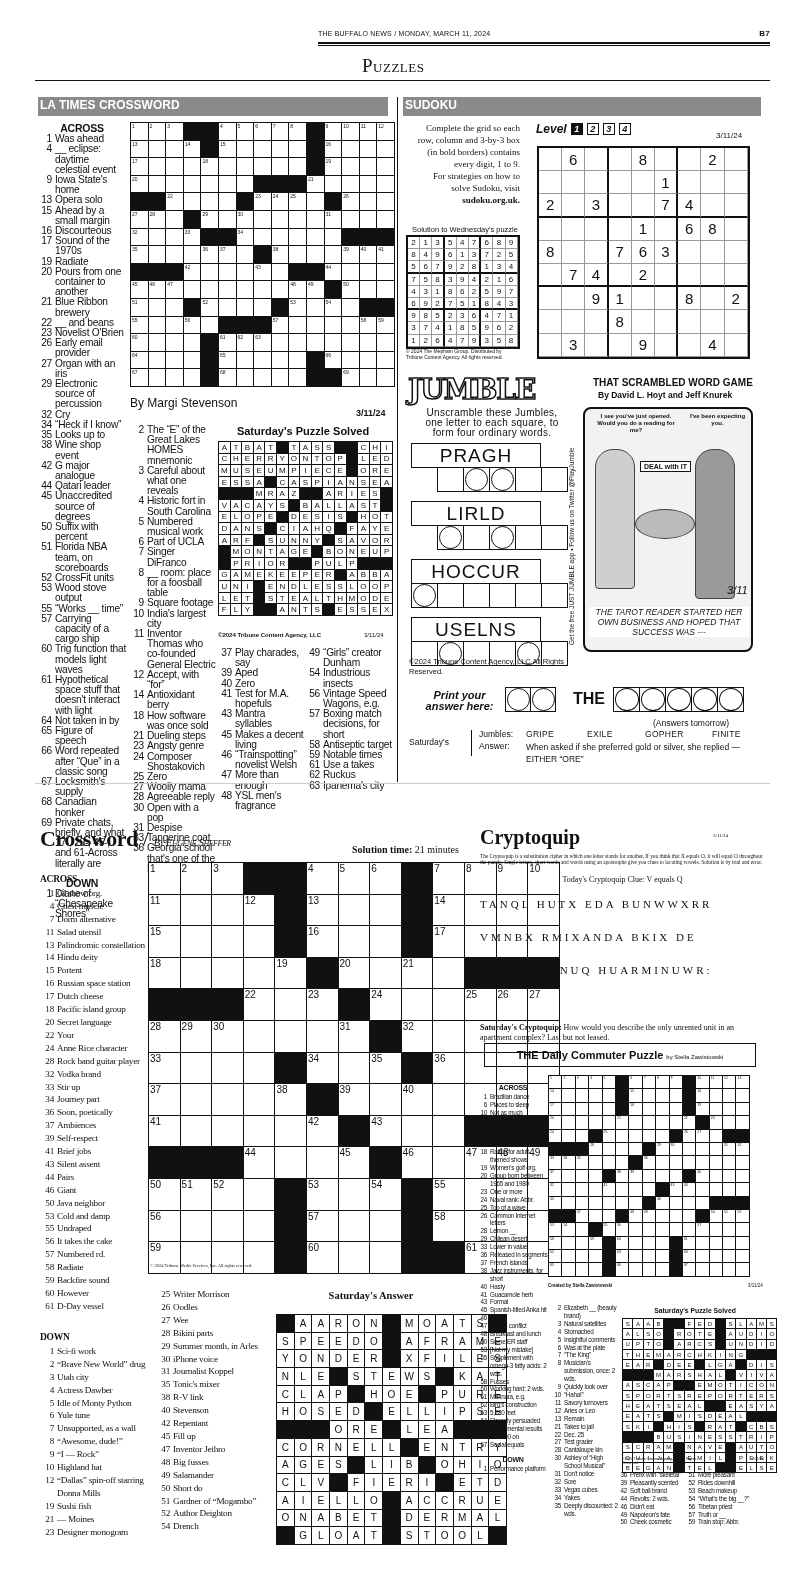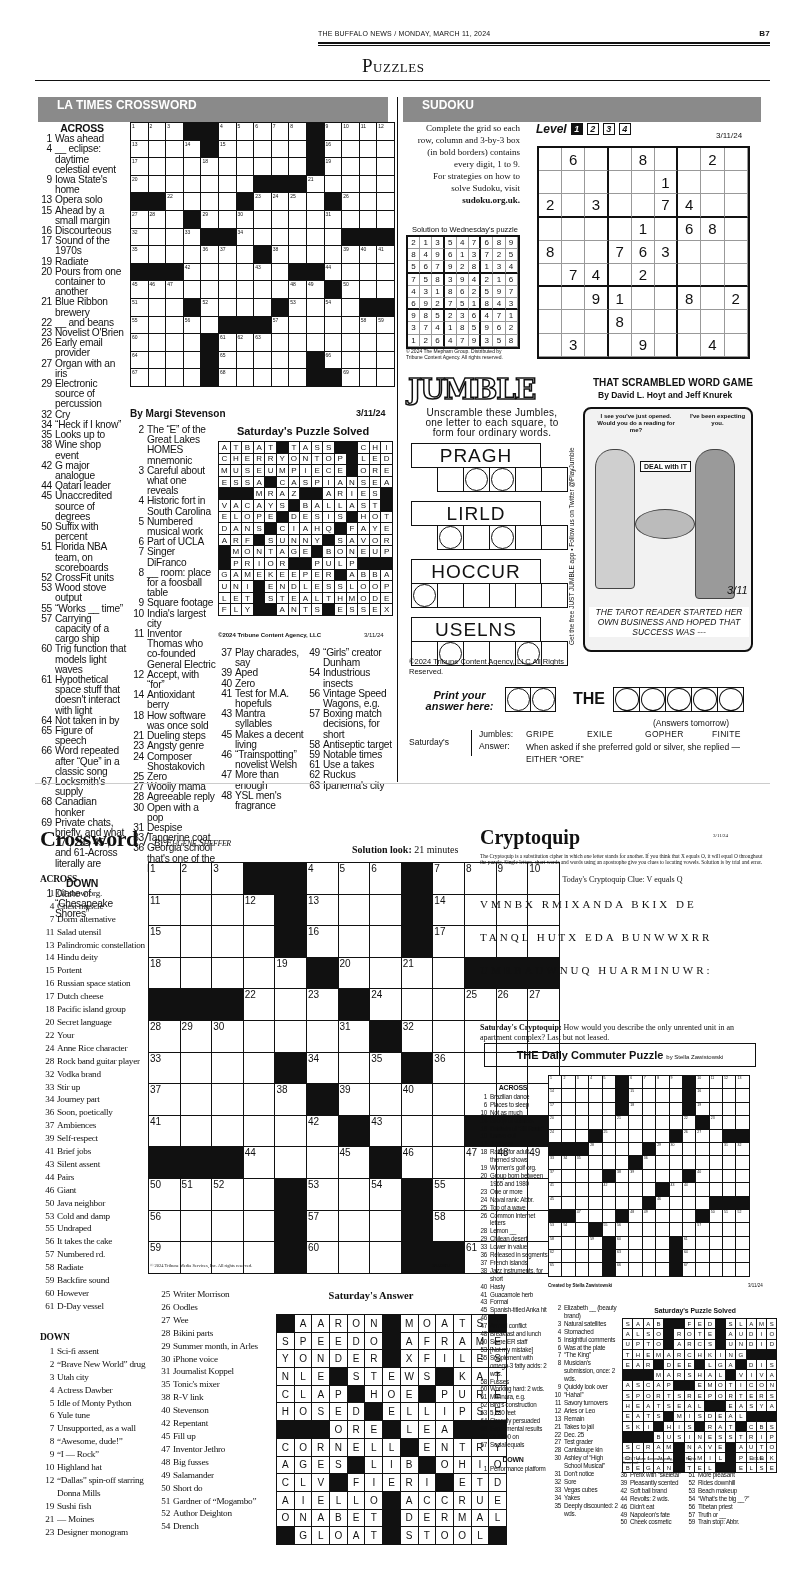--- a/index.html
+++ b/index.html
@@ -3,21 +3,21 @@
 <meta charset="utf-8">
 <style>
 *{box-sizing:border-box;margin:0;padding:0}
 body{width:792px;height:1584px;background:#fff;font-family:"Liberation Sans",sans-serif;color:#111;position:relative;overflow:hidden}
 .abs{position:absolute}
 .masthead{left:318px;top:30px;width:452px;font-size:7px;letter-spacing:.2px}
 .masthead .pg{position:absolute;right:0;top:-1px;font-weight:bold;font-size:8px}
 .rule2{left:318px;top:42px;width:452px;border-top:2px solid #111;border-bottom:1px solid #111;height:4px}
 .section{left:362px;top:55px;font-family:"Liberation Serif",serif;font-size:19px;letter-spacing:.5px;font-variant:small-caps}
 .rule1{left:35px;top:80px;width:735px;border-top:1px solid #111}
-.bar{background:#8a8a8a;color:#fff;font-weight:bold;font-size:12px;padding:1px 19px;height:25px;line-height:14px}
+.bar{background:#8a8a8a;color:#fff;font-weight:bold;font-size:12px;padding:1px 2px;height:19px;line-height:14px}
 .clue{font-size:10.2px;line-height:10.2px;letter-spacing:-.25px}
 .clue .c{display:flex}
 .clue .n{width:17px;text-align:right;padding-right:3px;flex:none}
 .clue .t{flex:1}
 .clue h4{font-size:10.5px;text-align:center;margin:1px 0 1px}
 .grid{position:absolute;display:grid;border:1px solid #111;background:#111;gap:1px}
 .cell{background:#fff;position:relative}
 .cell.b{background:#111}
 .cell .num{position:absolute;left:1px;top:0;font-size:5px;line-height:6px}
 .sol .cell{font-size:8px;display:flex;align-items:center;justify-content:center}
@@ -548,21 +548,21 @@
     <div class="cell"></div>
     <div class="cell"></div>
     <div class="cell b"></div>
     <div class="cell b"></div>
     <div class="cell">
       <span class="num" style="font-size: 5px; line-height: 6px;">69</span>
     </div>
     <div class="cell"></div>
     <div class="cell"></div>
   </div>
-<div class="abs" style="left:130px;top:408px;font-size:10px;font-weight:bold">By Margi Stevenson</div>
+<div class="abs" style="left:130px;top:396px;font-size:12px;font-weight:normal">By Margi Stevenson</div>
 <div class="abs" style="left:356px;top:408px;font-size:9px;font-weight:bold">3/11/24</div>
 <div class="abs clue" id="la-down1" style="left:130px;top:425px;width:86px">
     <div class="c">
       <span class="n">2</span>
       <span class="t">The “E” of the Great Lakes HOMES mnemonic</span>
     </div>
     <div class="c">
       <span class="n">3</span>
       <span class="t">Careful about what one reveals</span>
     </div>
@@ -1243,21 +1243,21 @@
   </div>
 
 <div class="abs" style="left:35px;top:783px;width:735px;border-top:1px solid #ccc"></div>
 
 <div class="abs serif" style="left:40px;top:826px;font-size:22px;font-weight:bold;letter-spacing:-.5px">
   <span>Crossword</span>
   <span style="font-weight:normal;font-size:22px"> / </span>
   <span style="font-weight:normal;font-style:italic;font-size:11px;font-variant:small-caps">By Eugene Sheffer</span>
 </div>
 <div class="abs serif" style="left:352px;top:844px;font-size:10px">
-  <b>Solution look:</b>
+  <b>Solution time:</b>
   <span>21 minutes</span>
 </div>
 <div class="abs clue serif" id="sh-across" style="left:40px;top:872px;width:108px;font-size:9.2px;line-height:12.9px">
     <h4 style="text-align: left; font-size: 9.5px;">ACROSS</h4>
     <div class="c">
       <span class="n">1</span>
       <span class="t">GI show org.</span>
     </div>
     <div class="c">
       <span class="n">4</span>
@@ -1680,21 +1680,21 @@
     </div>
     <div class="cell"></div>
     <div class="cell"></div>
   </div>
 <div class="abs serif" style="left:150px;top:1263px;font-size:4.5px">© 2024 Tribune Media Services, Inc. All rights reserved.</div>
 <div class="abs serif" style="left:432px;top:1263px;font-size:4.5px">3/11/2024</div>
 <div class="abs clue serif" id="sh-down1" style="left:40px;top:1330px;width:108px;font-size:9.2px;line-height:12.9px">
     <h4 style="text-align: left; font-size: 9.5px;">DOWN</h4>
     <div class="c">
       <span class="n">1</span>
-      <span class="t">Sci-fi assent</span>
+      <span class="t">Sci-fi work</span>
     </div>
     <div class="c">
       <span class="n">2</span>
       <span class="t">“Brave New World” drug</span>
     </div>
     <div class="c">
       <span class="n">3</span>
       <span class="t">Utah city</span>
     </div>
     <div class="c">
@@ -1991,22 +1991,22 @@
     <div class="cell" style="font-size: 10px;">O</div>
     <div class="cell" style="font-size: 10px;">L</div>
     <div class="cell b" style="font-size: 10px;"></div>
   </div>
 
 <div class="abs serif" style="left:480px;top:826px;font-size:20px;font-weight:bold">Cryptoquip</div>
 <div class="abs serif" style="left:713px;top:833px;font-size:5px">3/11/24</div>
 <div class="abs serif" style="left:480px;top:853px;width:285px;font-size:5.3px;line-height:6.4px">The Cryptoquip is a substitution cipher in which one letter stands for another. If you think that X equals O, it will equal O throughout the puzzle. Single letters, short words and words using an apostrophe give you clues to locating vowels. Solution is by trial and error.</div>
 <div class="abs serif" style="left:480px;top:875px;width:285px;text-align:center;font-size:8px">Today's Cryptoquip Clue: V equals Q</div>
 <div class="abs serif" id="cq-lines" style="left:480px;top:888px;width:285px">
+    <div style="font-size:11px;letter-spacing:3px;height:33px;line-height:33px">TANQL HUTX EDA BUNWWXRR</div>
     <div style="font-size:11px;letter-spacing:3px;height:33px;line-height:33px">VMNBX RMIXANDA BKIX DE</div>
-    <div style="font-size:11px;letter-spacing:3px;height:33px;line-height:33px">TANQL HUTX EDA BUNWWXRR</div>
     <div style="font-size:11px;letter-spacing:3px;height:33px;line-height:33px">UMRBAUWNUQ HUARMINUWR:</div>
   </div>
 <div class="abs serif" style="left:480px;top:1023px;width:285px;font-size:8px;line-height:10px">
   <b>Saturday's Cryptoquip:</b>
   <span>How would you describe the only unrented unit in an apartment complex? Last but not leased.</span>
 </div>
 
 <div class="abs" style="left:484px;top:1043px;width:272px;height:24px;border:1px solid #111;display:flex;align-items:center;justify-content:center;gap:3px">
   <span style="font-weight:bold;font-size:11px">THE Daily Commuter Puzzle</span>
   <span style="font-size:6px;margin-top:3px">by Stella Zawistowski</span>

